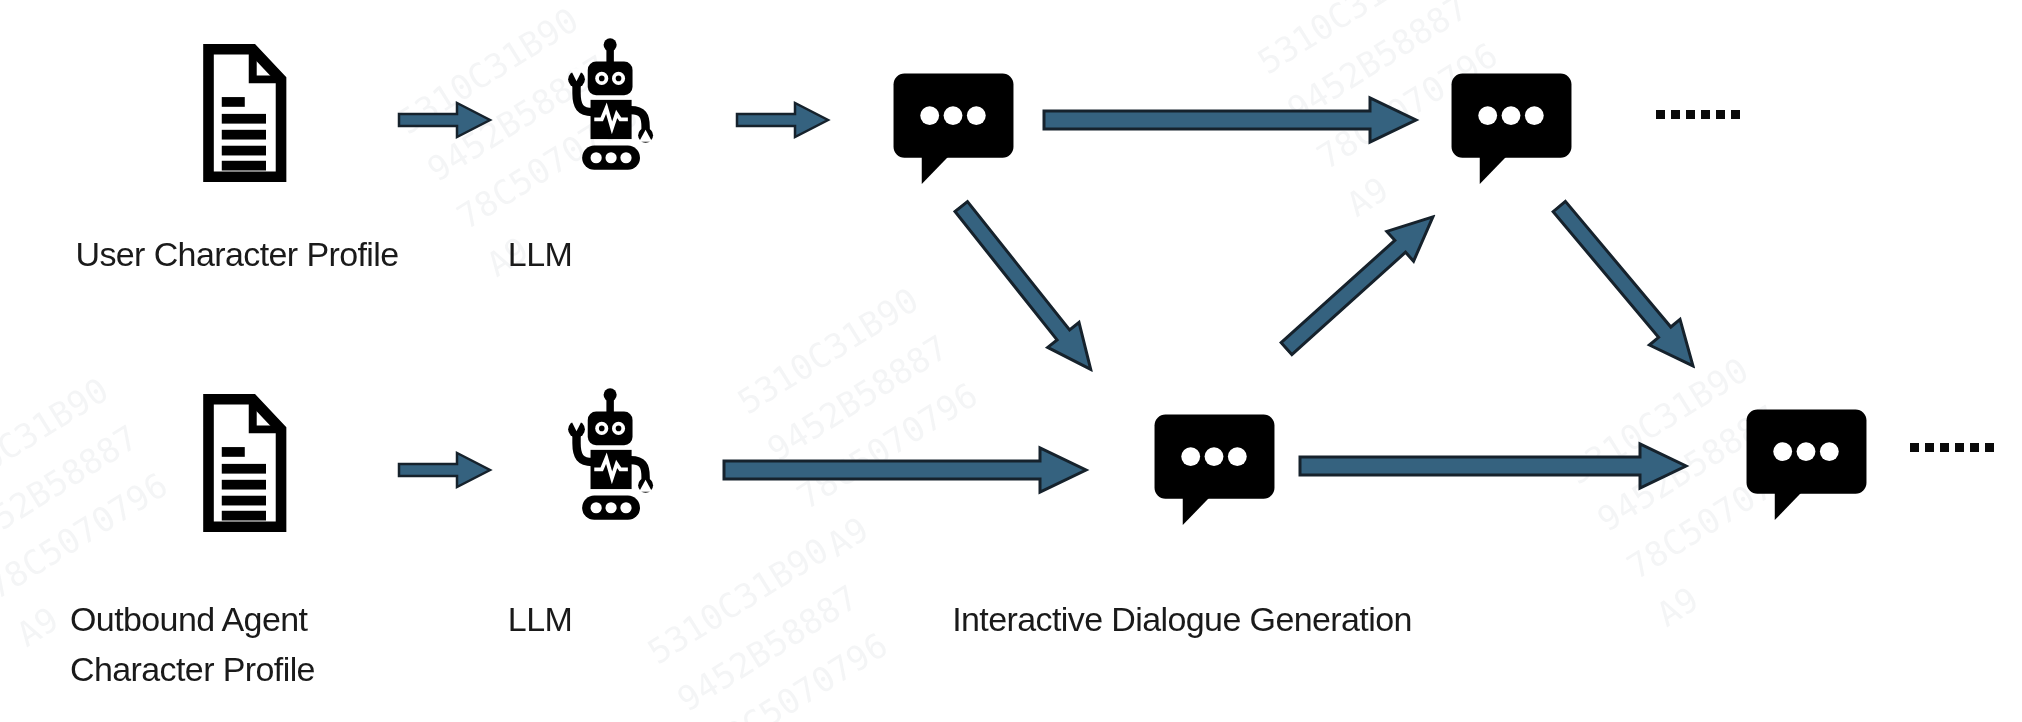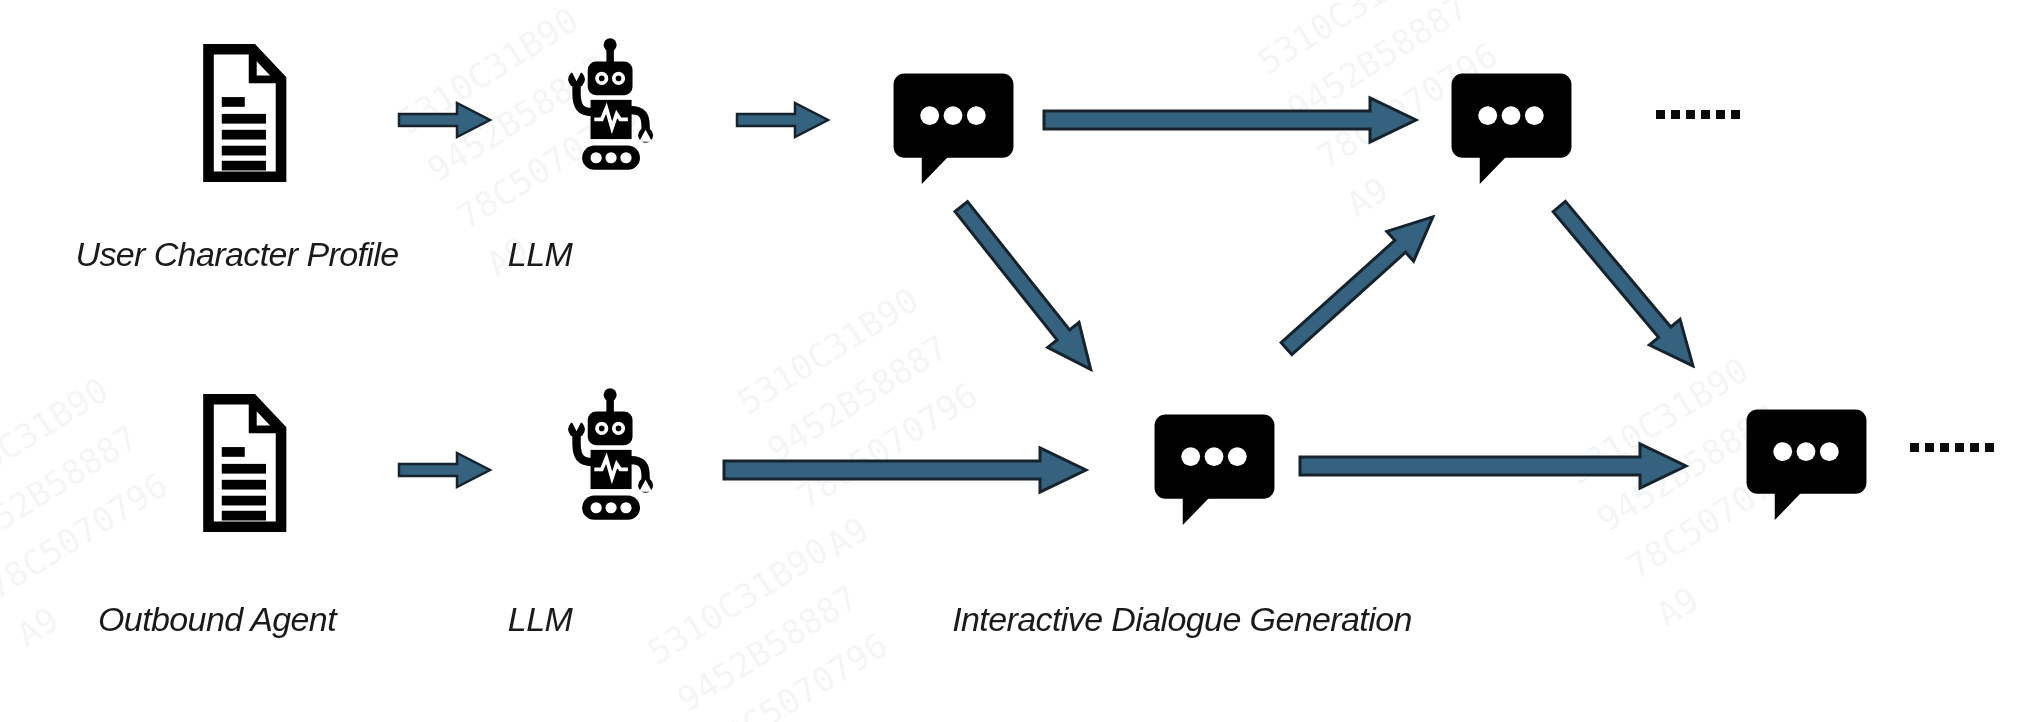--- a/index.html
+++ b/index.html
@@ -9,24 +9,24 @@
     font-family:"Liberation Sans",sans-serif;
     color:#1a1a1a;
   }
   .abs{position:absolute;}
   svg{display:block;}
 
   
   .label{
     position:absolute;
     font-size:34px;letter-spacing:-0.6px;line-height:40px;
-    color:#1a1a1a;white-space:nowrap;font-style:italic;
+    color:#1a1a1a;white-space:nowrap;
   }
   .center{text-align:center;}
-  .two-line{line-height:50px;margin-left:28px;}
+  .two-line{line-height:50px;}
 
   
   .dots{position:absolute;display:flex;align-items:center;gap:6px;}
   .dots i{display:block;width:9px;height:9px;background:#0a0a0a;}
 
   
   .diag{position:absolute;height:46px;transform-origin:0 50%;}
 
   
   .wm{
@@ -251,17 +251,18 @@
     <i></i>
     <i></i>
   </div>
 
 <div class="label center" style="left:37px;top:234px;width:400px;">User Character Profile</div>
 
 <div class="label center" style="left:460px;top:234px;width:160px;">LLM</div>
 
 <div class="label two-line" style="left:70px;top:594px;">
   <div>Outbound Agent</div>
+  <div>Character Profile</div>
 </div>
 
 <div class="label center" style="left:460px;top:594px;width:160px;line-height:50px;">LLM</div>
 
 <div class="label center" style="left:902px;top:594px;width:560px;line-height:50px;text-align:center;">Interactive Dialogue Generation</div>
 
 </body></html>

